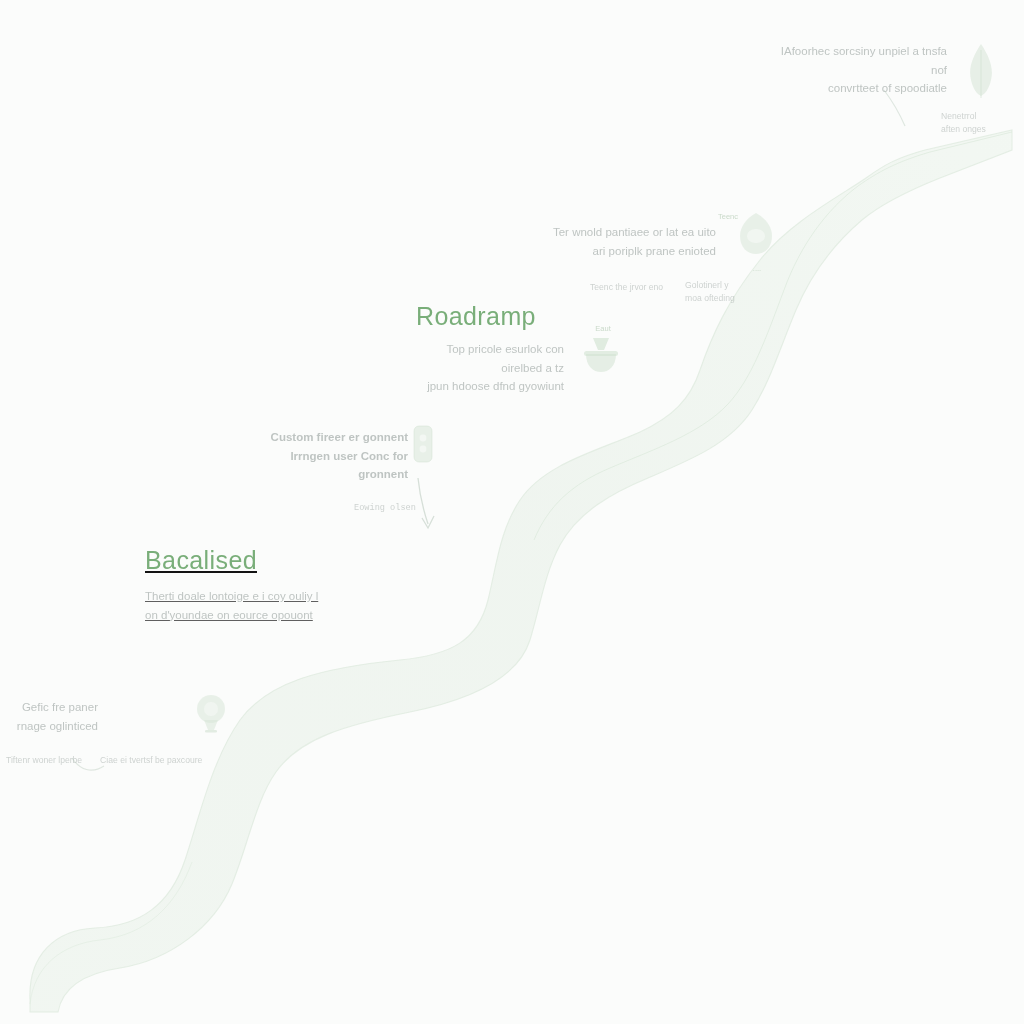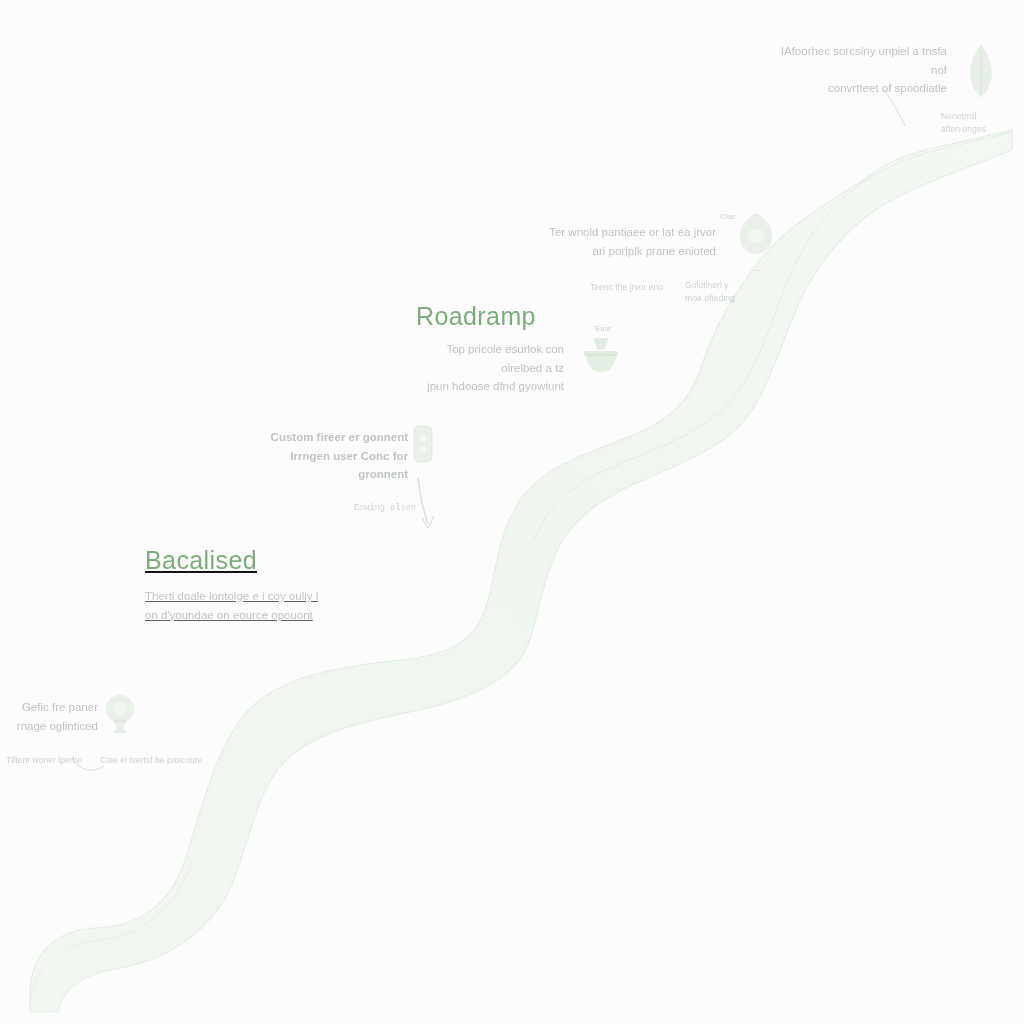--- a/index.html
+++ b/index.html
@@ -140,24 +140,24 @@
         </svg>
       </div>
     </div>
     <div class="caption" style="margin-left:196px;margin-top:6px;">
       <div>Nenetrrol</div>
       <div>aften onges</div>
     </div>
   </div>
 
   <div class="cluster" style="left:548px;top:212px;width:300px;">
-    <div class="icon-label" style="margin-left:150px;width:60px;">Ciae</div>
+    <div class="icon-label" style="margin-left:150px;width:60px;">Teenc</div>
     <div class="row" style="gap:18px;margin-top:2px;">
       <div class="body-text right" style="width:168px;">
-        <div>Ter wnold pantiaee or lat ea jrvor</div>
+        <div>Ter wnold pantiaee or lat ea uito</div>
         <div>ari poriplk prane enioted</div>
       </div>
       <div style="width:46px;margin-top:-14px;">
         <svg class="icon" width="44" height="50" viewBox="0 0 44 50">
           <path d="M22 4 C31 9, 38 17, 38 27 C38 38, 31 45, 22 45
                    C13 45, 6 38, 6 27 C6 17, 13 9, 22 4 Z" fill="#a9c9a9" fill-opacity=".5"></path>
           <ellipse cx="22" cy="27" rx="9" ry="7" fill="#ffffff" fill-opacity=".45"></ellipse>
         </svg>
         <div class="icon-label" style="margin-top:1px;">....</div>
       </div>
@@ -208,21 +208,21 @@
 
   <div class="cluster" style="left:145px;top:546px;width:230px;text-decoration:underline;">
     <div class="heading">Bacalised</div>
     <div class="body-text" style="margin-top:12px;width:190px;">
       <div>Therti doale lontoige e i coy ouliy l</div>
       <div>on d'youndae on eource opouont</div>
     </div>
   </div>
 
   <div class="cluster" style="left:6px;top:698px;width:230px;">
-    <div class="row" style="gap:3px;">
+    <div class="row" style="gap:3px;justify-content:space-between;">
       <div class="body-text right" style="width:92px;">
         <div>Gefic fre paner</div>
         <div>rnage  oglinticed</div>
       </div>
       <div style="width:44px;margin-top:-6px;">
         <svg class="icon" width="38" height="44" viewBox="0 0 38 44">
           <circle cx="19" cy="17" r="14" fill="#a9c9a9" fill-opacity=".5"></circle>
           <path d="M12 28 L26 28 L22 38 L16 38 Z" fill="#a9c9a9" fill-opacity=".5"></path>
           <rect x="13" y="38" width="12" height="2.6" rx="1.3" fill="#8fb68f" fill-opacity=".5"></rect>
           <circle cx="19" cy="17" r="7" fill="#ffffff" fill-opacity=".4"></circle>

